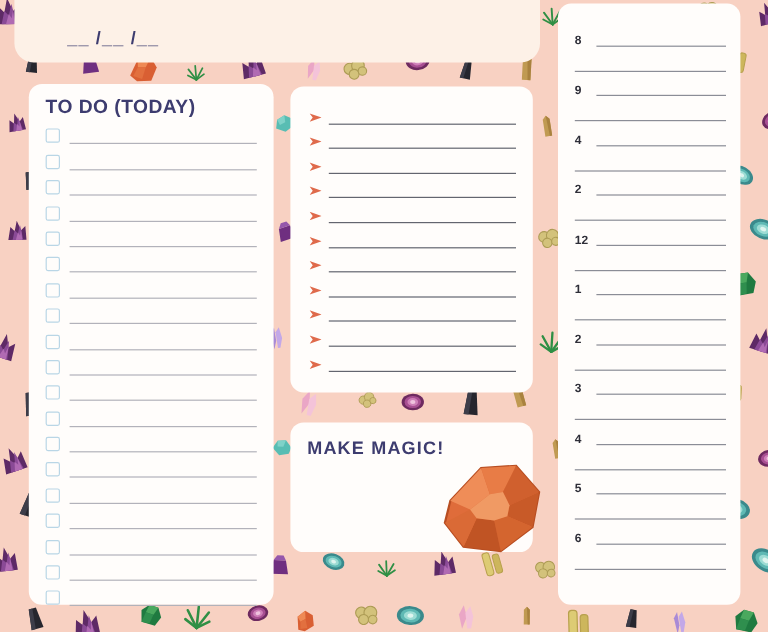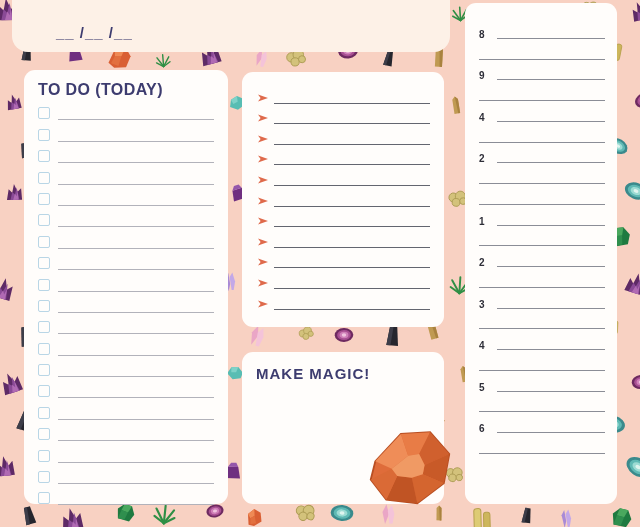--- a/index.html
+++ b/index.html
@@ -29,21 +29,21 @@
   .cb{width:10px;height:10px;border:1.6px solid var(--checkbox-blue,#b9d6e6);
     border-radius:2px;margin-bottom:1px;flex:0 0 auto;}
   .tline{flex:1;border-bottom:1.6px solid var(--today-line,#b2b2ba);}
 
   .later{left:242px;top:72px;width:202px;height:255px;padding:11px 14px 8px 16px;}
   .later h2{font-size:15px;letter-spacing:.4px;}
   .lrow{display:flex;align-items:flex-end;height:20.6px;gap:6px;}
   .bullet{flex:0 0 auto;margin-bottom:2px;}
   .lline{flex:1;border-bottom:1.4px solid var(--later-line,#63656f);}
 
-  .magic{left:242px;top:352px;width:202px;height:152px;padding:13px 14px;overflow:visible;}
+  .magic{left:242px;top:352px;width:202px;height:108px;padding:13px 14px;overflow:visible;}
   .magic h2{font-size:15px;letter-spacing:1px;}
   .magic-gem{position:absolute;right:-12px;bottom:-3px;width:92px;height:84px;}
 
   .hourly{left:465px;top:3px;width:152px;height:501px;padding:15px 12px 8px 14px;}
   .hourly h2{font-size:13.5px;letter-spacing:1px;margin-bottom:6px;}
   .hrow{display:flex;align-items:flex-end;height:20.75px;gap:5px;}
   .hlabel{flex:0 0 auto;min-width:13px;font-size:10px;font-weight:bold;
     color:var(--hour-number,#2e2e38);line-height:1;margin-bottom:-1px;}
   .hline{flex:1;border-bottom:1.3px solid var(--hour-line,#8b8d96);}
 </style>
@@ -1570,20 +1570,24 @@
           <span class="hline"></span>
         </div>
         <div class="hrow">
           <span class="hlabel">2</span>
           <span class="hline"></span>
         </div>
         <div class="hrow">
           <span class="hline"></span>
         </div>
         <div class="hrow">
+          <span class="hlabel">12</span>
+          <span class="hline"></span>
+        </div>
+        <div class="hrow">
           <span class="hline"></span>
         </div>
         <div class="hrow">
           <span class="hlabel">1</span>
           <span class="hline"></span>
         </div>
         <div class="hrow">
           <span class="hline"></span>
         </div>
         <div class="hrow">

